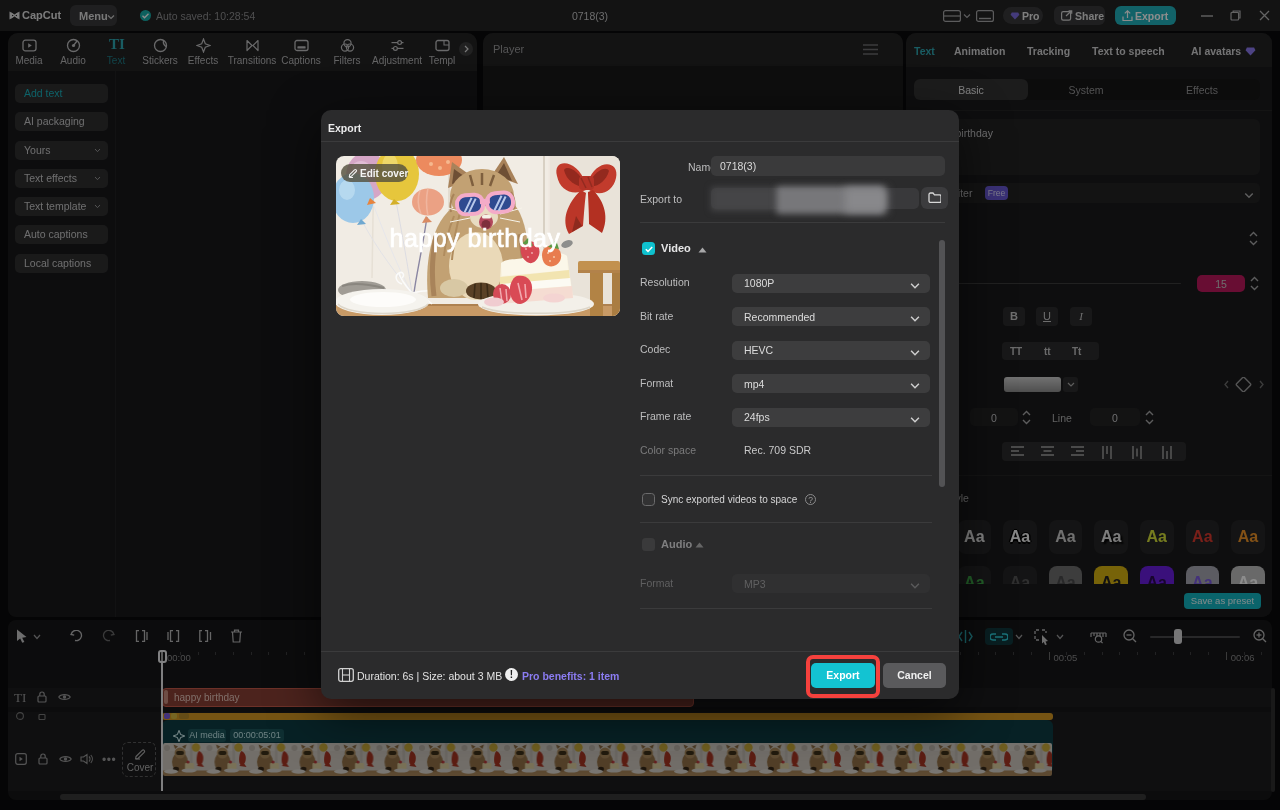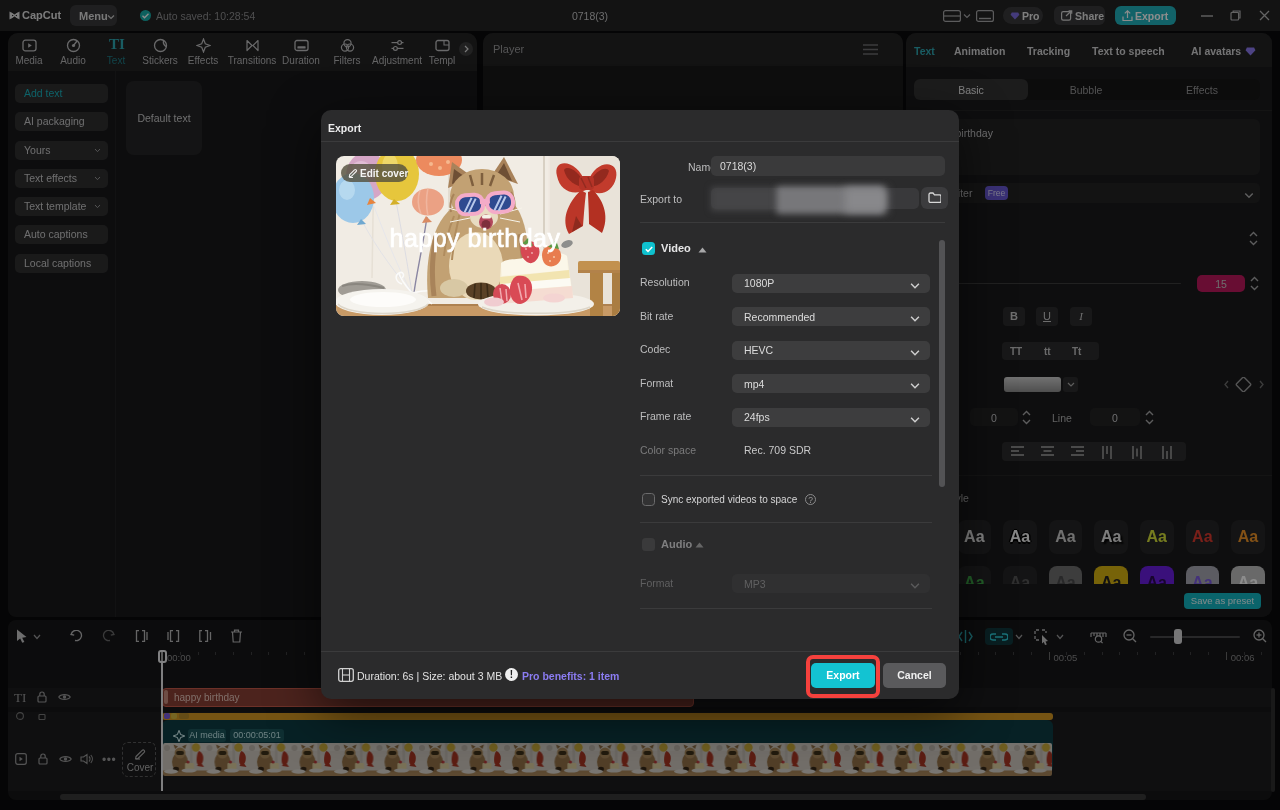--- a/index.html
+++ b/index.html
@@ -117,21 +117,21 @@
         </svg>
       <div class="tlbl" style="left:153px;">Effects</div>
       <svg class="ticon" style="left:236.5px;" width="15" height="15" viewBox="0 0 15 15">
           <path d="M2,2.5 L7,7.5 L2,12.5 Z M13,2.5 L8,7.5 L13,12.5 Z" fill="none" stroke="#c0c0c1" stroke-width="1.2" stroke-linejoin="round"></path>
         </svg>
       <div class="tlbl" style="left:202px;">Transitions</div>
       <svg class="ticon" style="left:285.5px;" width="15" height="15" viewBox="0 0 15 15">
           <rect x="1" y="2.5" width="13" height="10" rx="2" fill="none" stroke="#c0c0c1" stroke-width="1.3"></rect>
           <rect x="3.4" y="8.2" width="8.2" height="2.4" rx="0.6" fill="#c0c0c1"></rect>
         </svg>
-      <div class="tlbl" style="left:251px;">Duration</div>
+      <div class="tlbl" style="left:251px;">Captions</div>
       <svg class="ticon" style="left:331.5px;" width="15" height="15" viewBox="0 0 15 15">
           <circle cx="7.5" cy="5.2" r="3.6" fill="none" stroke="#c0c0c1" stroke-width="1.2"></circle>
           <circle cx="5" cy="9.6" r="3.6" fill="none" stroke="#c0c0c1" stroke-width="1.2"></circle>
           <circle cx="10" cy="9.6" r="3.6" fill="none" stroke="#c0c0c1" stroke-width="1.2"></circle>
         </svg>
       <div class="tlbl" style="left:297px;">Filters</div>
       <svg class="ticon" style="left:381.5px;" width="15" height="15" viewBox="0 0 15 15">
           <line x1="1.5" y1="4.6" x2="13.5" y2="4.6" stroke="#c0c0c1" stroke-width="1.2"></line>
           <line x1="1.5" y1="10.4" x2="13.5" y2="10.4" stroke="#c0c0c1" stroke-width="1.2"></line>
           <circle cx="9.6" cy="4.6" r="1.9" fill="#232324" stroke="#c0c0c1" stroke-width="1.2"></circle>
@@ -157,23 +157,20 @@
       <div class="sbtn" style="top:136px;">Text effects<svg class="schev" width="7" height="5" viewBox="0 0 8 6">
             <path d="M1,1.2 L4,4.4 L7,1.2" stroke="#999" stroke-width="1.2" fill="none"></path>
           </svg></div>
       <div class="sbtn" style="top:164px;">Text template<svg class="schev" width="7" height="5" viewBox="0 0 8 6">
             <path d="M1,1.2 L4,4.4 L7,1.2" stroke="#999" stroke-width="1.2" fill="none"></path>
           </svg></div>
       <div class="sbtn" style="top:192px;">Auto captions</div>
       <div class="sbtn" style="top:221px;">Local captions</div>
     </div>
 
-    <div class="abs" style="left:118px;top:48px;width:76px;height:74px;background:#262627;border-radius:8px;">
-      <div class="abs" style="left:0;top:31px;width:76px;text-align:center;font-size:10.5px;color:#c9c9ca;">Default text</div>
-    </div>
 
     <div class="abs" style="left:451px;top:9px;width:14px;height:14px;border-radius:50%;background:#3c3c3d;">
       <svg class="abs" style="left:4.5px;top:3px;" width="5" height="8" viewBox="0 0 5 8">
           <path d="M1,1 L4,4 L1,7" stroke="#ddd" stroke-width="1.2" fill="none"></path>
         </svg>
     </div>
   </div>
 
   <div class="abs" id="playerpanel" style="left:483px;top:33px;width:420px;height:584px;background:#1a1a1b;border-radius:10px;">
     <div class="abs" style="left:0;top:0;width:420px;height:33px;background:#232324;border-radius:10px 10px 0 0;"></div>
@@ -190,21 +187,21 @@
     <div class="abs" style="left:121px;top:11.5px;font-size:10.5px;font-weight:bold;color:#d2d2d3;">Tracking</div>
     <div class="abs" style="left:186px;top:11.5px;font-size:10.5px;font-weight:bold;color:#d2d2d3;">Text to speech</div>
     <div class="abs" style="left:285px;top:11.5px;font-size:10.5px;font-weight:bold;color:#d2d2d3;">AI avatars</div>
     <svg class="abs" style="left:339px;top:14px;" width="11" height="9" viewBox="0 0 12 10" fill="#8d7bf0">
         <path d="M2,0.5 L10,0.5 L11.5,3.5 L6,9.5 L0.5,3.5 Z"></path>
       </svg>
 
     <div class="abs" style="left:8px;top:46px;width:346px;height:21px;background:#161617;border-radius:6px;">
       <div class="abs" style="left:0;top:0;width:114px;height:21px;background:#333334;border-radius:6px;"></div>
       <div class="abs" style="left:0;top:4.5px;width:114px;text-align:center;font-size:10.5px;color:#e6e6e6;">Basic</div>
-      <div class="abs" style="left:114px;top:4.5px;width:116px;text-align:center;font-size:10.5px;color:#969697;">Bubble</div>
+      <div class="abs" style="left:114px;top:4.5px;width:116px;text-align:center;font-size:10.5px;color:#969697;">System</div>
       <div class="abs" style="left:230px;top:4.5px;width:116px;text-align:center;font-size:10.5px;color:#969697;">Effects</div>
     </div>
     <div class="abs" style="left:0px;top:77px;width:366px;height:1px;background:#252526;"></div>
 
     <div class="abs" style="left:8px;top:86px;width:346px;height:56px;background:#232324;border-radius:6px;">
       <div class="abs" style="left:10px;top:8px;font-size:10.5px;color:#c8c8c9;">happy birthday</div>
     </div>
 
     <div class="abs" style="left:8px;top:150px;width:346px;height:20px;background:#232324;border-radius:5px;">
       <div class="abs" style="left:10px;top:4px;font-size:10.5px;color:#c8c8c9;">Typewriter</div>

